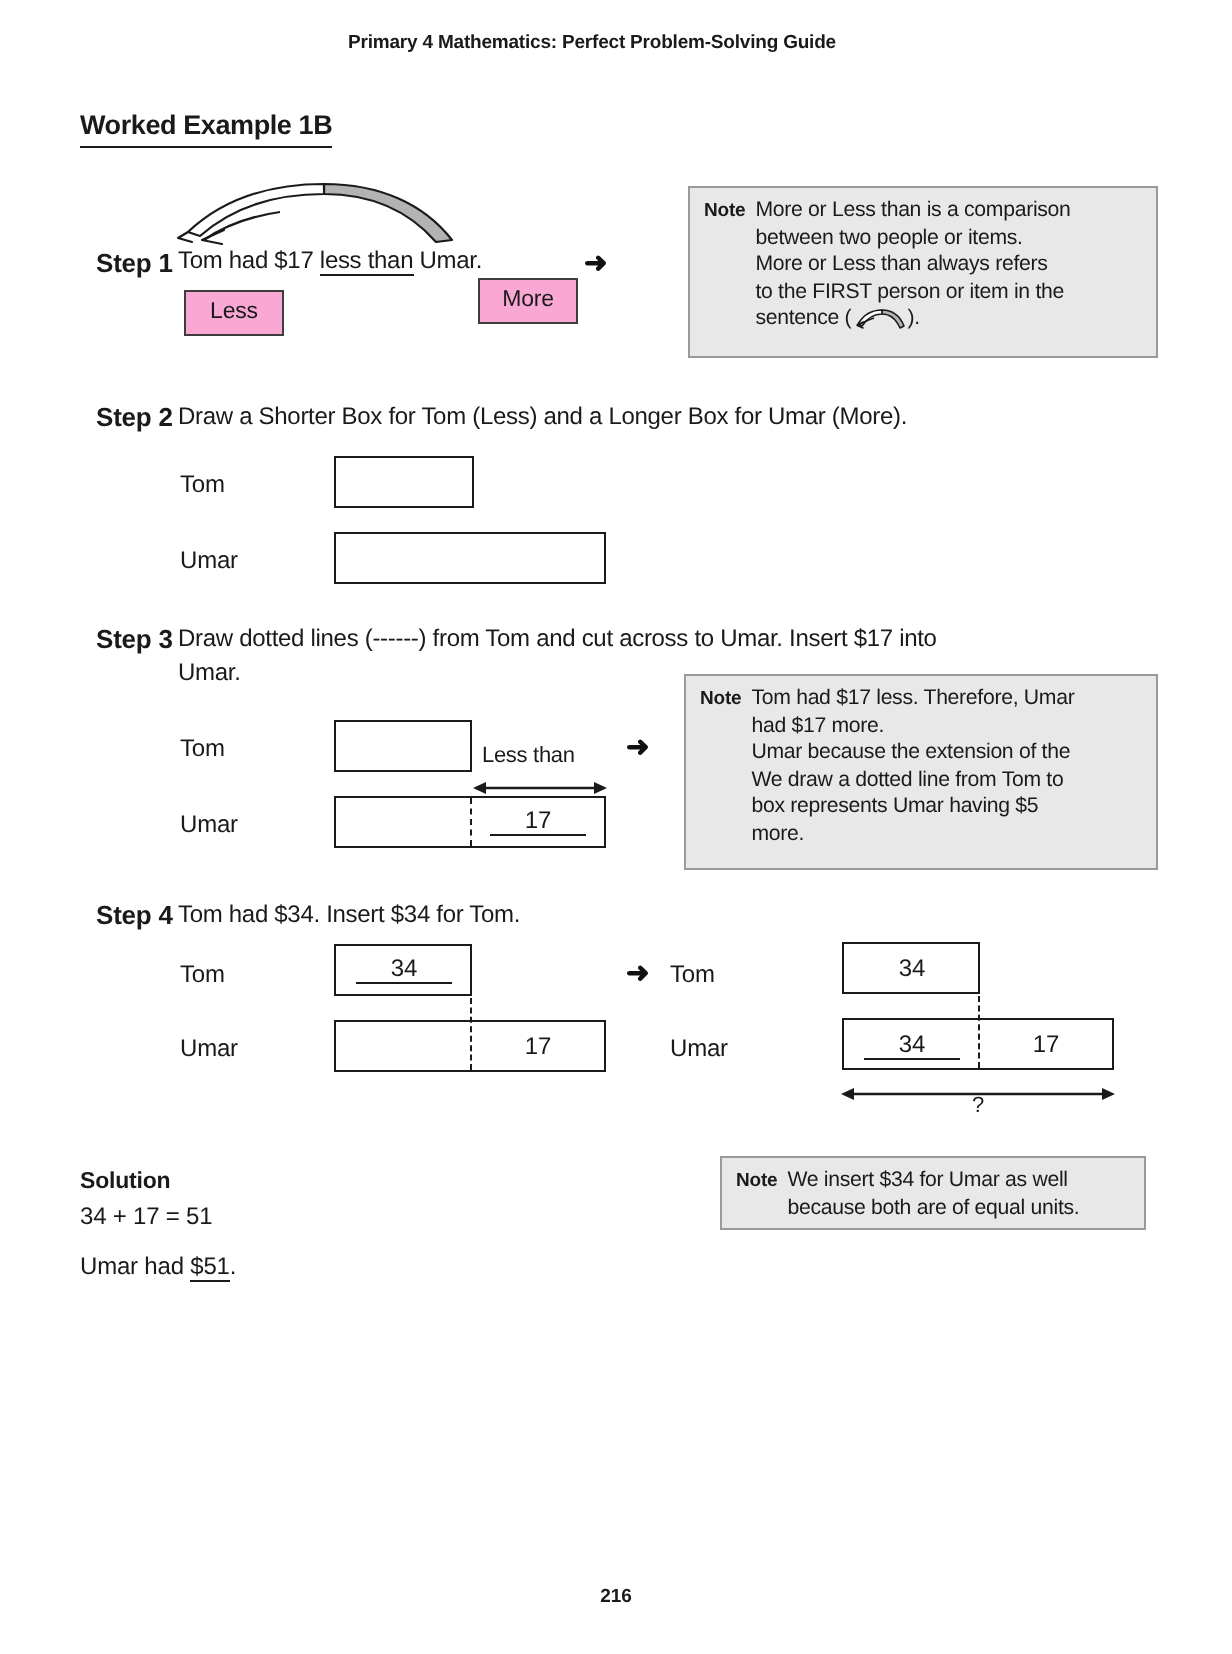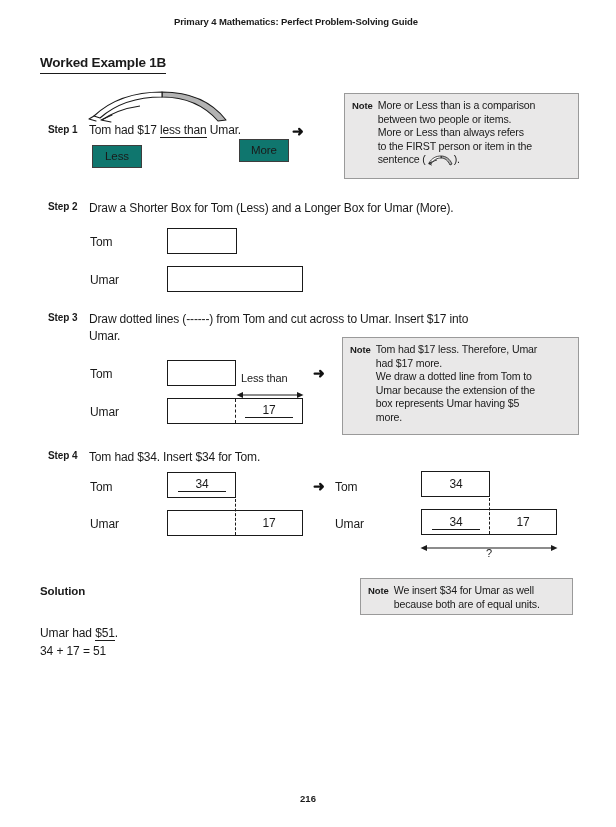--- a/index.html
+++ b/index.html
@@ -43,21 +43,21 @@
     font-weight: bold;
     letter-spacing: -0.2px;
     border-bottom: 1.4px solid #1a1a1a;
     padding-bottom: 2px;
     line-height: 1.1;
   }
 
   
   .step-label {
     position: absolute;
-    font-size: 10px;
+    font-size: 13px;
     font-weight: bold;
     letter-spacing: -0.1px;
     white-space: nowrap;
     text-align: right;
   }
   .step-text {
     position: absolute;
     font-size: 12px;
     letter-spacing: -0.15px;
     line-height: 1.35;
@@ -78,21 +78,21 @@
 
   
   .swoosh {
     position: absolute;
   }
 
   
   .chip {
     position: absolute;
     border: 1.1px solid #3d3d3d;
-    background: #0f766e;
+    background: #f9a8d4;
     font-size: 11.5px;
     text-align: center;
     line-height: 21px;
     height: 21px;
     letter-spacing: -0.1px;
   }
 
   
   .note {
     position: absolute;
@@ -272,22 +272,22 @@
   </div>
 
   <div class="arrow-glyph" style="left:313px; top:366px;">➜</div>
 
   <div class="note" style="left:342px; top:337px; width:237px; height:98px;">
     <div class="note-inner">
       <div class="note-word">Note</div>
       <div class="note-body">
         <div>Tom had $17 less. Therefore, Umar</div>
         <div>had $17 more.</div>
+        <div>Umar because the extension of the</div>
         <div>We draw a dotted line from Tom to</div>
-        <div>Umar because the extension of the</div>
         <div>box represents Umar having $5</div>
         <div>more.</div>
       </div>
     </div>
   </div>
 
   <div class="step-label" style="left:48px; top:450px;">Step 4</div>
   <div class="step-text" style="left:89px; top:449px; white-space:nowrap;">Tom had $34. Insert $34 for Tom.</div>
 
   <div class="name-lbl" style="left:90px; top:481px;">Tom</div>
@@ -314,21 +314,21 @@
   <div style="position:absolute; left:420px; top:539px;">
     <svg width="138" height="10" viewBox="0 0 138 10" xmlns="http://www.w3.org/2000/svg">
       <line x1="4" y1="5" x2="134" y2="5" stroke="#1a1a1a" stroke-width="1.2"></line>
       <path d="M0.5 5 L7 2 L7 8 Z" fill="#1a1a1a"></path>
       <path d="M137.5 5 L131 2 L131 8 Z" fill="#1a1a1a"></path>
     </svg>
   </div>
   <div class="qmark" style="left:465px; top:548px; width:48px;">?</div>
 
   <div class="sol-head" style="left:40px; top:585px;text-align:center;">Solution</div>
-  <div class="sol-line" style="left:40px; top:601px;margin-top:43px;">34 + 17 = 51</div>
+  <div class="sol-line" style="left:40px; top:601px;">34 + 17 = 51</div>
   <div class="sol-line" style="left:40px; top:626px;">
     <span>Umar had </span><span class="ul-thick">$51</span><span>.</span>
   </div>
 
   <div class="note" style="left:360px; top:578px; width:213px; height:37px;">
     <div class="note-inner">
       <div class="note-word">Note</div>
       <div class="note-body">
         <div>We insert $34 for Umar as well</div>
         <div>because both are of equal units.</div>

